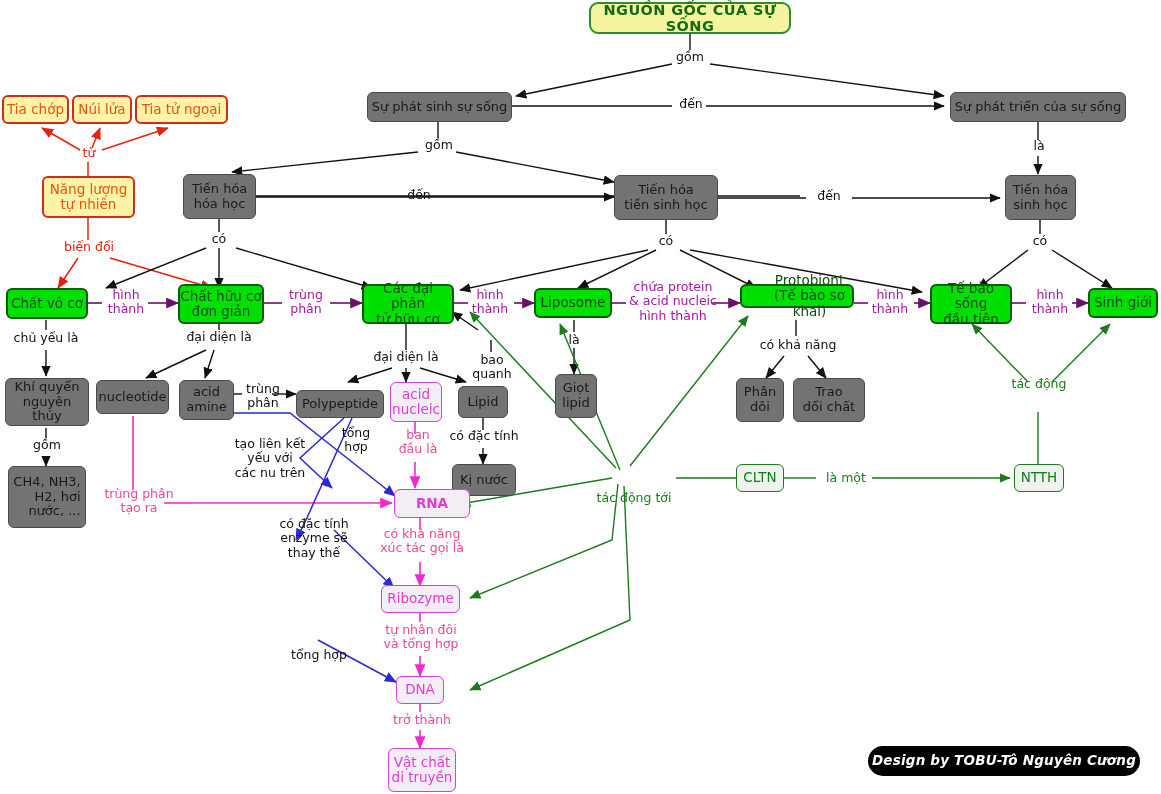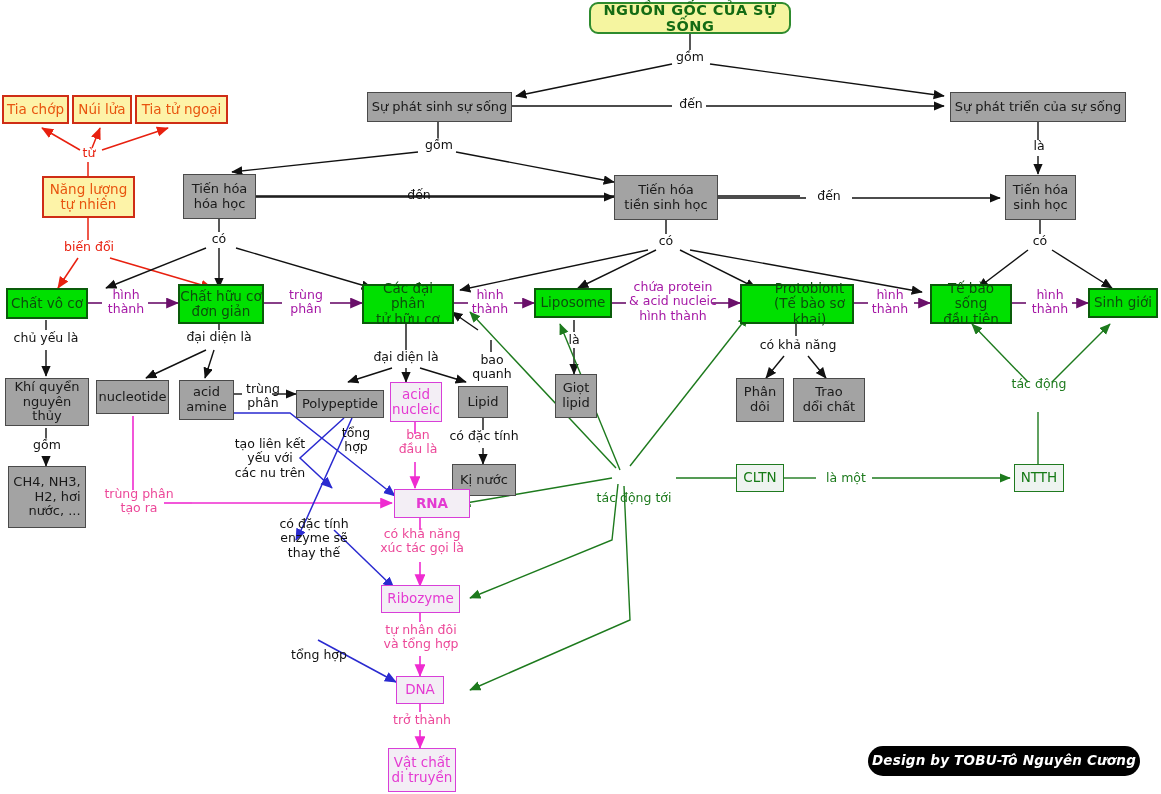--- a/index.html
+++ b/index.html
@@ -2,29 +2,29 @@
 <html><head>
 <meta charset="utf-8">
 <title>Concept Map</title>
 <style>
   html,body{margin:0;padding:0;background:#ffffff;}
   body{font-family:"DejaVu Sans","Liberation Sans",sans-serif;}
   #stage{position:relative;width:1161px;height:794px;background:#fff;overflow:hidden;}
   #wires{position:absolute;left:0;top:0;width:1161px;height:794px;pointer-events:none;}
 
   .node{position:absolute;box-sizing:border-box;display:flex;align-items:center;
-        justify-content:center;text-align:center;border-radius:0;line-height:1.12;
+        justify-content:center;text-align:center;border-radius:6px;line-height:1.12;
         white-space:pre-line;}
   .lbl{position:absolute;box-sizing:border-box;text-align:center;line-height:1.15;
        white-space:pre-line;}
 
   
   .n-title{background:#f5f5a0;border:2.2px solid #2e8b2e;color:#146b14;
            font-weight:bold;font-size:14.5px;letter-spacing:.4px;border-radius:9px;}
-  .n-blue{background:#a3a3a3;border:1.4px solid #4a4a4a;color:#1a1a1a;font-size:13px;}
+  .n-blue{background:#737373;border:1.4px solid #4a4a4a;color:#1a1a1a;font-size:13px;}
   .n-yellow{background:#fdf3a8;border:2px solid #cf2d15;color:#e8540f;font-size:13.5px;}
   .n-green{background:#00e000;border:2.2px solid #0a5c0a;color:#0d4d0d;font-size:13.5px;}
   .n-pink{background:#f3eef5;border:1.6px solid #d83fd8;color:#e43ad2;font-size:13.5px;}
   .n-greenline{background:#eef3f0;border:1.6px solid #1f7a1f;color:#167a16;font-size:13.5px;}
   .n-badge{background:#000;color:#fff;font-weight:bold;font-style:italic;font-size:13.5px;
            border-radius:16px;border:none;letter-spacing:.2px;}
 
   
   .l-black{color:#111;font-size:12.5px;}
   .l-red{color:#e8200f;font-size:12.5px;}
@@ -213,21 +213,21 @@
 tiền sinh học</div>
   <div class="node n-blue" style="left:1005px;top:175px;width:71px;height:45px;">Tiến hóa
 sinh học</div>
 
   <div class="node n-green" style="left:6px;top:288px;width:82px;height:31px;">Chất vô cơ</div>
   <div class="node n-green" style="left:178px;top:284px;width:86px;height:40px;">Chất hữu cơ
 đơn giản</div>
   <div class="node n-green" style="left:362px;top:284px;width:92px;height:40px;">Các đại phân
 tử hữu cơ</div>
   <div class="node n-green" style="left:534px;top:288px;width:78px;height:30px;">Liposome</div>
-  <div class="node n-green" style="left:740px;top:284px;width:114px;height:40px;padding-left:25px;">Protobiont
+  <div class="node n-green" style="left:740px;top:284px;width:114px;height:24px;padding-left:25px;">Protobiont
 (Tế bào sơ khai)</div>
   <div class="node n-green" style="left:930px;top:284px;width:82px;height:40px;">Tế bào sống
 đầu tiên</div>
   <div class="node n-green" style="left:1088px;top:288px;width:70px;height:30px;">Sinh giới</div>
 
   <div class="node n-blue" style="left:5px;top:378px;width:84px;height:48px;">Khí quyển
 nguyên thủy</div>
   <div class="node n-blue" style="left:8px;top:466px;width:78px;height:62px;text-align:right;">CH4, NH3,
 H2, hơi
 nước, ...</div>

